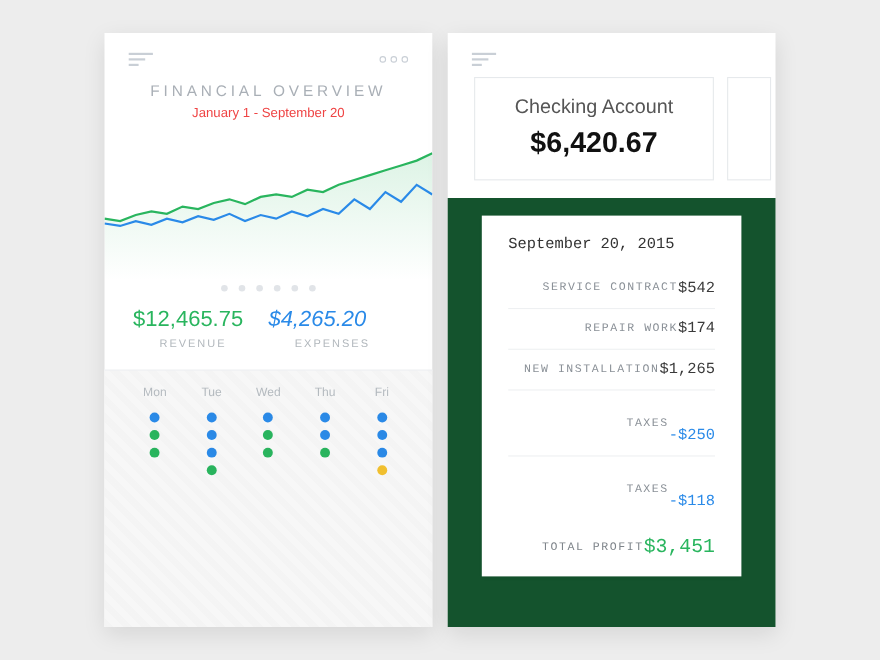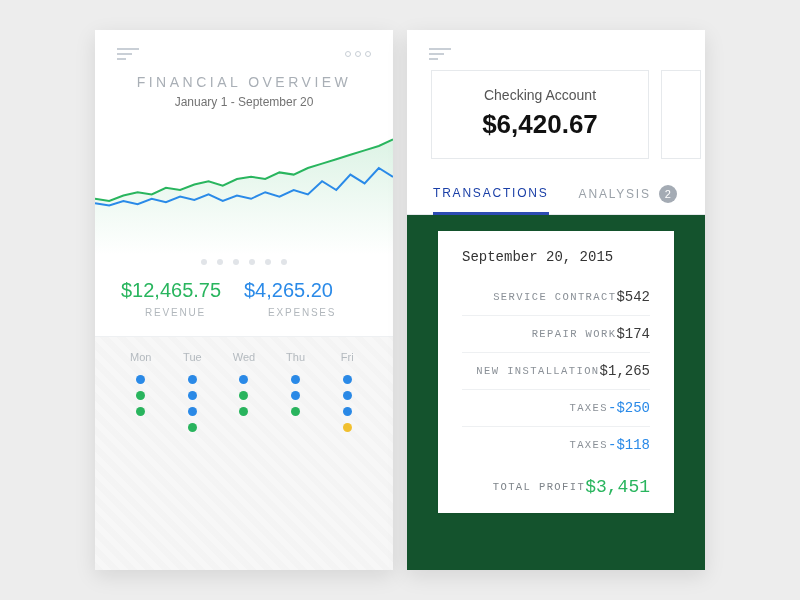--- a/index.html
+++ b/index.html
@@ -19,58 +19,58 @@
 }
 
 .topbar { display:flex; justify-content:space-between; align-items:center; padding:18px 22px 6px; }
 .hamburger { display:flex; flex-direction:column; gap:3px; cursor:pointer; }
 .hamburger span { display:block; height:2px; background:#c9cfd6; }
 .hamburger span:nth-child(1){width:22px;} .hamburger span:nth-child(2){width:15px;} .hamburger span:nth-child(3){width:9px;}
 .more-dots { display:flex; gap:4px; cursor:pointer; }
 .more-dots span { width:6px; height:6px; border:1.5px solid #c9cfd6; border-radius:50%; }
 .heading { text-align:center; margin-top:8px; }
 .ov-title { letter-spacing:3.5px; font-size:14px; color:#a9afb6; font-weight:400; }
-.ov-range { font-size:12px; color:#737373; margin-top:5px; }
+.ov-range { font-size:12px; color:#ef4444; margin-top:5px; }
 .chart-wrap { padding: 6px 0 0; }
 .chart-wrap svg { display:block; width:100%; height:140px; }
 .pager { display:flex; justify-content:center; gap:10px; margin-top:4px; }
 .pager span { width:6px; height:6px; border-radius:50%; background:#e1e4e8; }
 .kpis { display:flex; padding:14px 26px 18px; }
 .kpi { flex:1; }
 .kpi-val { font-size:20px; font-weight:400; }
 .kpi-label { font-size:10px; letter-spacing:1.8px; color:#b1b7bc; margin-top:5px;padding-left:24px; }
 .rev { color:#29b55e; }
-.exp { color:#2a8ae8; }
+.exp { color:#2a8ae8;font-style:italic; }
 .lower { background:#f7f7f7; flex:1; padding:14px 20px 16px; position:relative; border-top:1px solid #eef0f2; }
 .lower::before{content:"";position:absolute;inset:0;background:repeating-linear-gradient(45deg,rgba(0,0,0,0.012)0 6px,transparent 6px 12px);pointer-events:none;}
 .days-head { display:flex; }
 .days-head div { flex:1; text-align:center; font-size:11px; color:#b5bbc0; }
 .dot-cols { display:flex; height:110px; margin-top:6px; }
 .dot-col { flex:1; display:flex; flex-direction:column; align-items:center; justify-content:flex-start; gap:7px; padding-top:6px; }
 .dot { width:9px; height:9px; border-radius:50%; }
 .db{background:#2a8ae8;} .dg{background:#29b55e;} .dy{background:#f3c12f;}
 
 .topbar-r { padding:18px 22px 10px; }
 .card-row { display:flex; gap:12px; padding:0 0 16px 24px; overflow:hidden; }
 .acct-card { min-width:218px; border:1px solid #e6e9ec; padding:16px 20px 18px; }
-.acct-name { font-size:14px; color:#555; text-align:center; }
+.acct-name { font-size:18px; color:#555; text-align:center; }
 .acct-bal { font-size:26px; font-weight:700; color:#111; text-align:center; margin-top:6px; }
 .acct-peek { min-width:40px; border:1px solid #e6e9ec; }
 .tabs { display:flex; border-bottom:1px solid #e6e9ec; padding:0 26px; gap:30px; }
 .tab { font-size:12px; letter-spacing:1.8px; color:#9aa1a8; padding:10px 0 11px; cursor:pointer; display:flex; align-items:center; gap:8px; }
 .tab.active { color:#1a3fa7; border-bottom:3px solid #2d4bb3; margin-bottom:-1px; }
 .badge { width:18px; height:18px; border-radius:50%; background:#a4abb4; color:#fff; font-size:11px; letter-spacing:0; display:inline-flex; align-items:center; justify-content:center; }
 .tx-panel { background:#14532d; flex:1; padding:16px 31px 0;font-family:Liberation Mono, monospace; }
 .tx-card { background:#fff; padding:18px 24px 16px; box-shadow:0 1px 3px rgba(0,0,0,.06); }
 .tx-date { font-size:14px; color:#333; margin-bottom:14px; }
 .tx-row { display:flex; justify-content:flex-end; align-items:center; padding:10px 0; border-bottom:1px solid #eef0f2; }
 .tx-row:last-of-type{border-bottom:none;}
 .tx-label { font-size:10.5px; letter-spacing:1.4px; color:#8a9097; }
 .tx-amt { font-size:14px; color:#3a3a3a; }
-.tx-amt.neg { color:#2a8ae8; }
+.tx-amt.neg { color:#2a8ae8;margin-top:23px; }
 .tx-total { display:flex; justify-content:flex-end; align-items:center; padding-top:14px; }
 .tx-total .tx-label { color:#7e848a; }
 .tx-total .tx-amt { color:#29b55e; font-size:18px; }
 </style>
 </head>
 <body>
 
 <div class="phone">
   <div class="topbar">
     <div class="hamburger">
@@ -167,29 +167,20 @@
         <span></span>
       </div>
   </div>
   <div class="card-row">
     <div class="acct-card">
       <div class="acct-name">Checking Account</div>
       <div class="acct-bal">$6,420.67</div>
     </div>
     <div class="acct-peek"></div>
   </div>
-  <div class="tabs">
-    <div class="tab active">
-        <span>TRANSACTIONS</span>
-      </div>
-    <div class="tab">
-      <span>ANALYSIS</span>
-      <span class="badge">2</span>
-    </div>
-  </div>
   <div class="tx-panel">
     <div class="tx-card">
       <div class="tx-date">September 20, 2015</div>
       <div id="tx-rows">
           <div class="tx-row">
             <div class="tx-label">SERVICE CONTRACT</div>
             <div class="tx-amt">$542</div>
           </div>
           <div class="tx-row">
             <div class="tx-label">REPAIR WORK</div>

